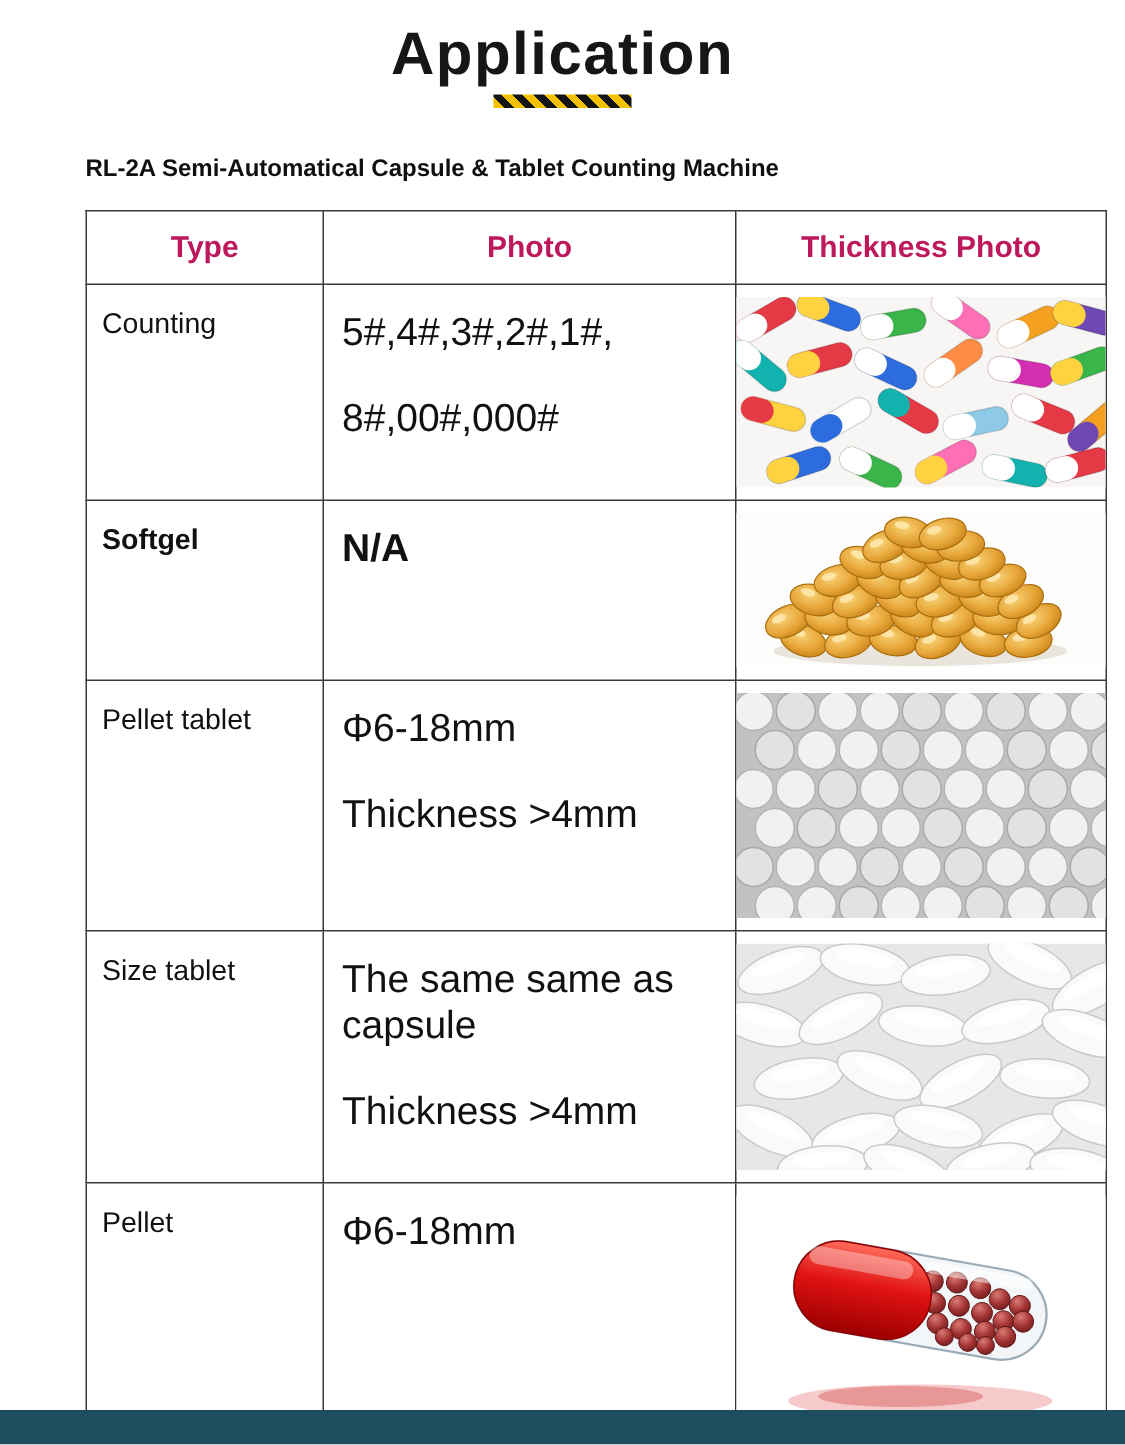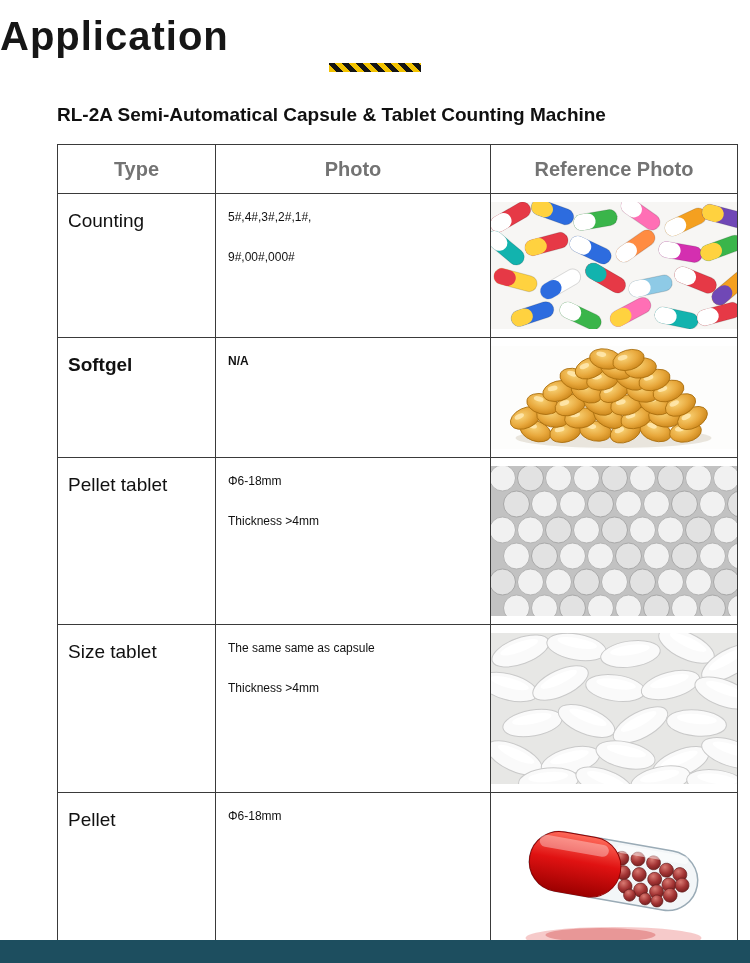--- a/index.html
+++ b/index.html
@@ -1,35 +1,35 @@
 <!DOCTYPE html>
 <html><head>
 <meta charset="utf-8">
 <style>
   html,body { margin:0; padding:0; }
   body {
     width:750px; height:963px; position:relative; overflow:hidden;
     background:#ffffff; font-family:"Liberation Sans", sans-serif; color:#111;
   }
   .title {
-    font-size:40px; font-weight:800; margin-top:14px;
+    text-align:center; font-size:40px; font-weight:800; margin-top:14px;
     letter-spacing:1px; color:#161616; line-height:1.1;
   }
   .stripe {
     width:92px; height:9px; margin:5px auto 0;
     background: repeating-linear-gradient(45deg,#f2c200 0 5px,#141414 5px 10px);
   }
-  .subtitle { margin:32px 0 0 57px; font-size:19px; font-weight:bold; color:#101010; }
+  .subtitle { margin:32px 0 0 57px; font-size:16px; font-weight:bold; color:#101010; }
   table.spec {
     border-collapse:collapse; table-layout:fixed; width:680px; margin:18px 0 0 57px;
   }
   .spec td, .spec th { border:1px solid #3a3a3a; }
-  .spec th { font-size:20px; font-weight:bold; height:46px; color:#737373; }
+  .spec th { font-size:20px; font-weight:bold; height:46px; color:#be185d; }
   .type-cell { vertical-align:top; padding:16px 6px 0 10px; font-size:19px; }
-  .size-cell { vertical-align:top; padding:16px 6px 0 12px; font-size:12px; }
+  .size-cell { vertical-align:top; padding:16px 6px 0 12px; font-size:26px; }
   .size-cell .ln { margin-bottom:26px; min-height:1px; }
   .photo-cell { padding:0; }
   .photo-cell svg { display:block; width:100%; height:100%; }
   tr.r1 td { height:127px; } tr.r2 td { height:103px;font-weight:bold; } tr.r3 td { height:150px; }
   tr.r4 td { height:151px; } tr.r5 td { height:155px; }
   .bottom-bar { position:absolute; left:0; bottom:0; width:750px; height:23px; background:#1d4e5f; }
 </style>
 </head>
 <body>
 
@@ -40,28 +40,28 @@
 <table class="spec">
   <colgroup>
       <col style="width:158px">
       <col style="width:275px">
       <col style="width:247px">
     </colgroup>
   <tbody>
       <tr>
     <th>Type</th>
     <th>Photo</th>
-    <th>Reference Photo</th>
+    <th>Thickness Photo</th>
   </tr>
 
   <tr class="r1">
     <td class="type-cell">Counting</td>
     <td class="size-cell">
       <div class="ln">5#,4#,3#,2#,1#,</div>
-      <div class="ln">9#,00#,000#</div>
+      <div class="ln">8#,00#,000#</div>
     </td>
     <td class="photo-cell">
       <svg viewBox="0 0 247 127" preserveAspectRatio="xMidYMid slice">
         <defs>
           <rect id="cb" x="-22" y="-8" width="44" height="16" rx="8" stroke="rgba(0,0,0,.14)"></rect>
           <rect id="ch" x="-22" y="-8" width="22" height="16" rx="8"></rect>
         </defs>
         <rect width="247" height="127" fill="#f7f6f4"></rect>
         <g transform="translate(20 15) rotate(-30)">
               <use href="#cb" fill="#e63946"></use>

